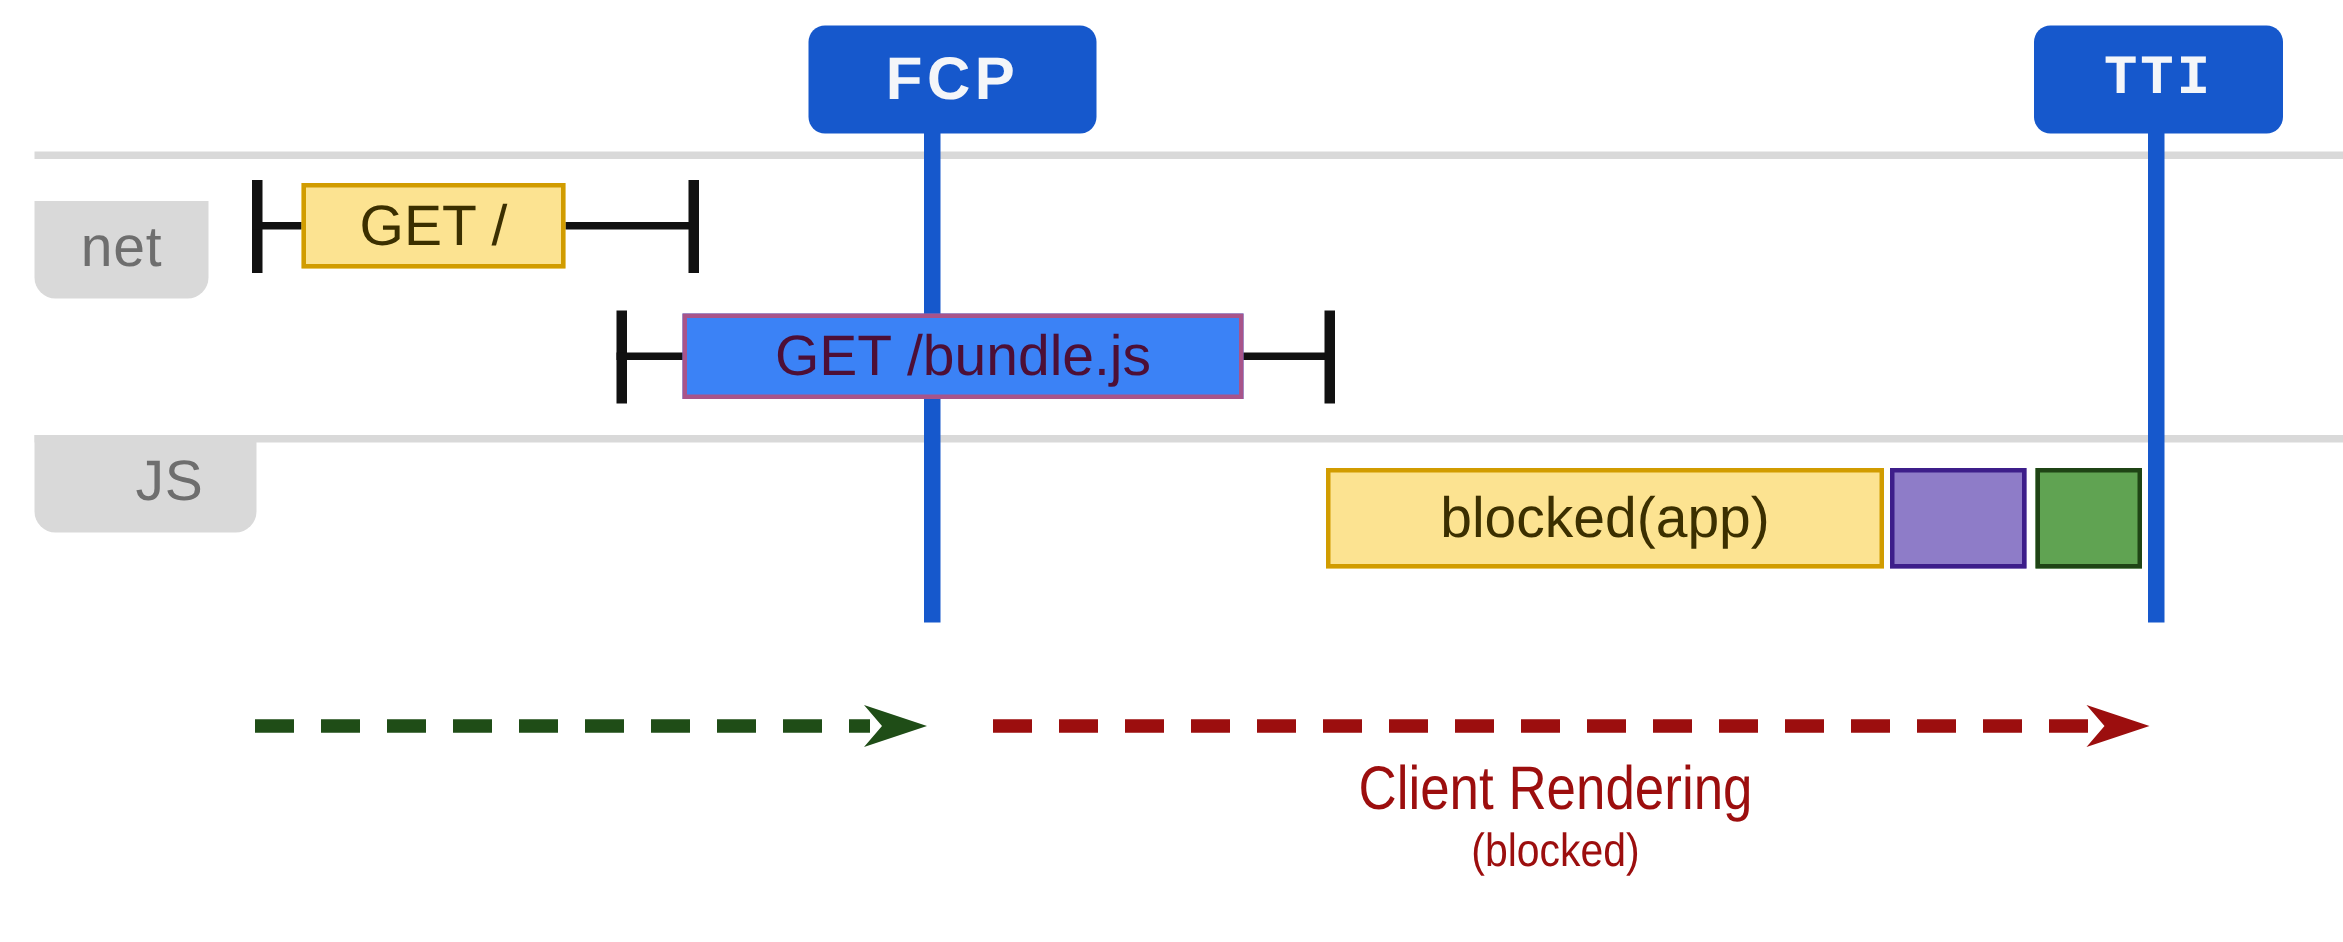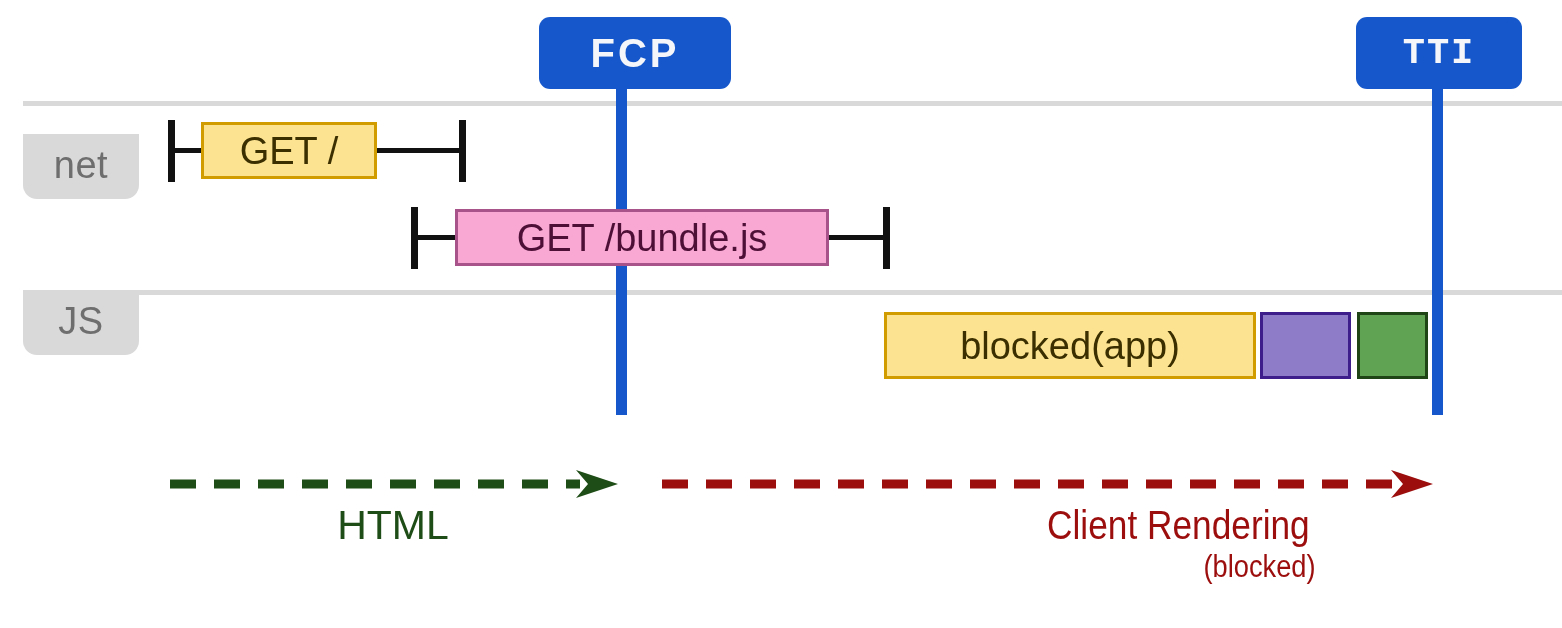--- a/index.html
+++ b/index.html
@@ -37,21 +37,21 @@
     display: flex;
     align-items: center;
     justify-content: center;
     color: #6e6e6e;
     font-size: 38px;
     letter-spacing: 0.5px;
     line-height: 1;
     padding-bottom: 3px;
   }
   #chip-net { left: 23px; top: 101px; width: 116px; height: 62px; margin-top: 33px; }
-  #chip-js  { left: 23px; top: 290px; width: 116px; height: 62px; }
+  #chip-js  { left: 23px; top: 290px; width: 116px; height: 62px; padding-left: 32px; }
 
   
   .marker { position: absolute; top: 0; }
   .marker-badge {
     position: absolute;
     top: 17px;
     height: 72px;
     border-radius: 11px;
     background: #1658cc;
     color: #f4f6f9;
@@ -82,21 +82,21 @@
     border-width: 3px;
     border-style: solid;
     display: flex;
     align-items: center;
     justify-content: center;
     font-size: 38px;
     line-height: 1;
     white-space: nowrap;
   }
   .bar-yellow { background: #fce391; border-color: #d19c00; color: #3b2f00; }
-  .bar-pink   { background: #f9a8d4; border-color: #a8548a; color: #4d0f36; }
+  .bar-pink   { background: #3b82f6; border-color: #a8548a; color: #4d0f36; }
   .bar-purple { background: #8e7cc8; border-color: #3d1e8a; }
   .bar-green  { background: #60a352; border-color: #1f4415; }
 
   
   .whisker-cap {
     position: absolute;
     width: 7px;
     background: #111111;
   }
   .whisker-line {
@@ -180,28 +180,27 @@
   </div>
   <div class="bar bar-purple" style="left:1260px; top:312px; width:91px; height:67px;"></div>
   <div class="bar bar-green" style="left:1357px; top:312px; width:71px; height:67px;"></div>
 
   <div class="phase phase-green" style="left:168px; top:468px;">
     <svg width="452" height="32" viewBox="0 0 452 32">
       <line x1="2" y1="16" x2="412" y2="16" stroke="#1f4d17" stroke-width="9" stroke-dasharray="26 18"></line>
       <path d="M 408 2 L 450 16 L 408 30 L 420 16 Z" fill="#1f4d17"></path>
     </svg>
     <div class="phase-label" style="left:-60px; top:36px; width:570px;">
-      <span class="phase-title">HTML</span>
     </div>
   </div>
 
   <div class="phase phase-red" style="left:660px; top:468px;">
     <svg width="775" height="32" viewBox="0 0 775 32">
       <line x1="2" y1="16" x2="735" y2="16" stroke="#9c0e0e" stroke-width="9" stroke-dasharray="26 18"></line>
       <path d="M 731 2 L 773 16 L 731 30 L 743 16 Z" fill="#9c0e0e"></path>
     </svg>
-    <div class="phase-label" style="left:101px; top:36px; width:590px;text-align:right;">
+    <div class="phase-label" style="left:82px; top:36px; width:590px;">
       <span class="phase-title">Client Rendering</span>
       <span class="phase-sub">(blocked)</span>
     </div>
   </div>
 
 </div>
 
 </body></html>

